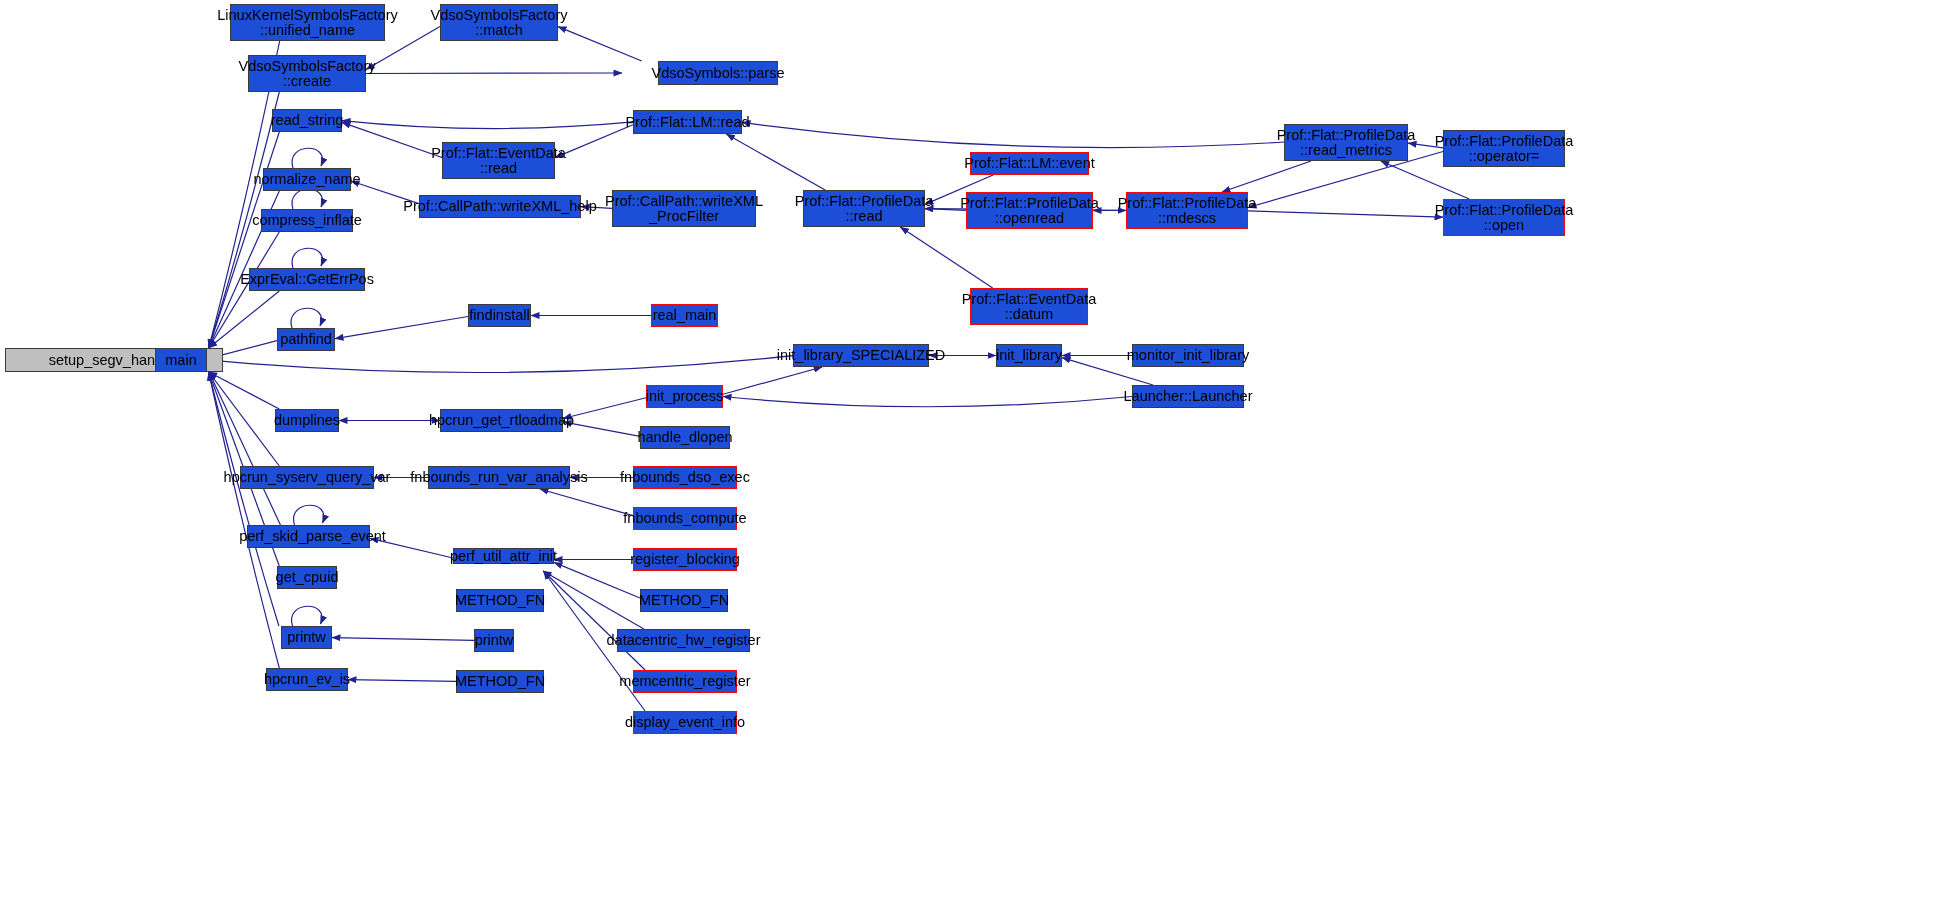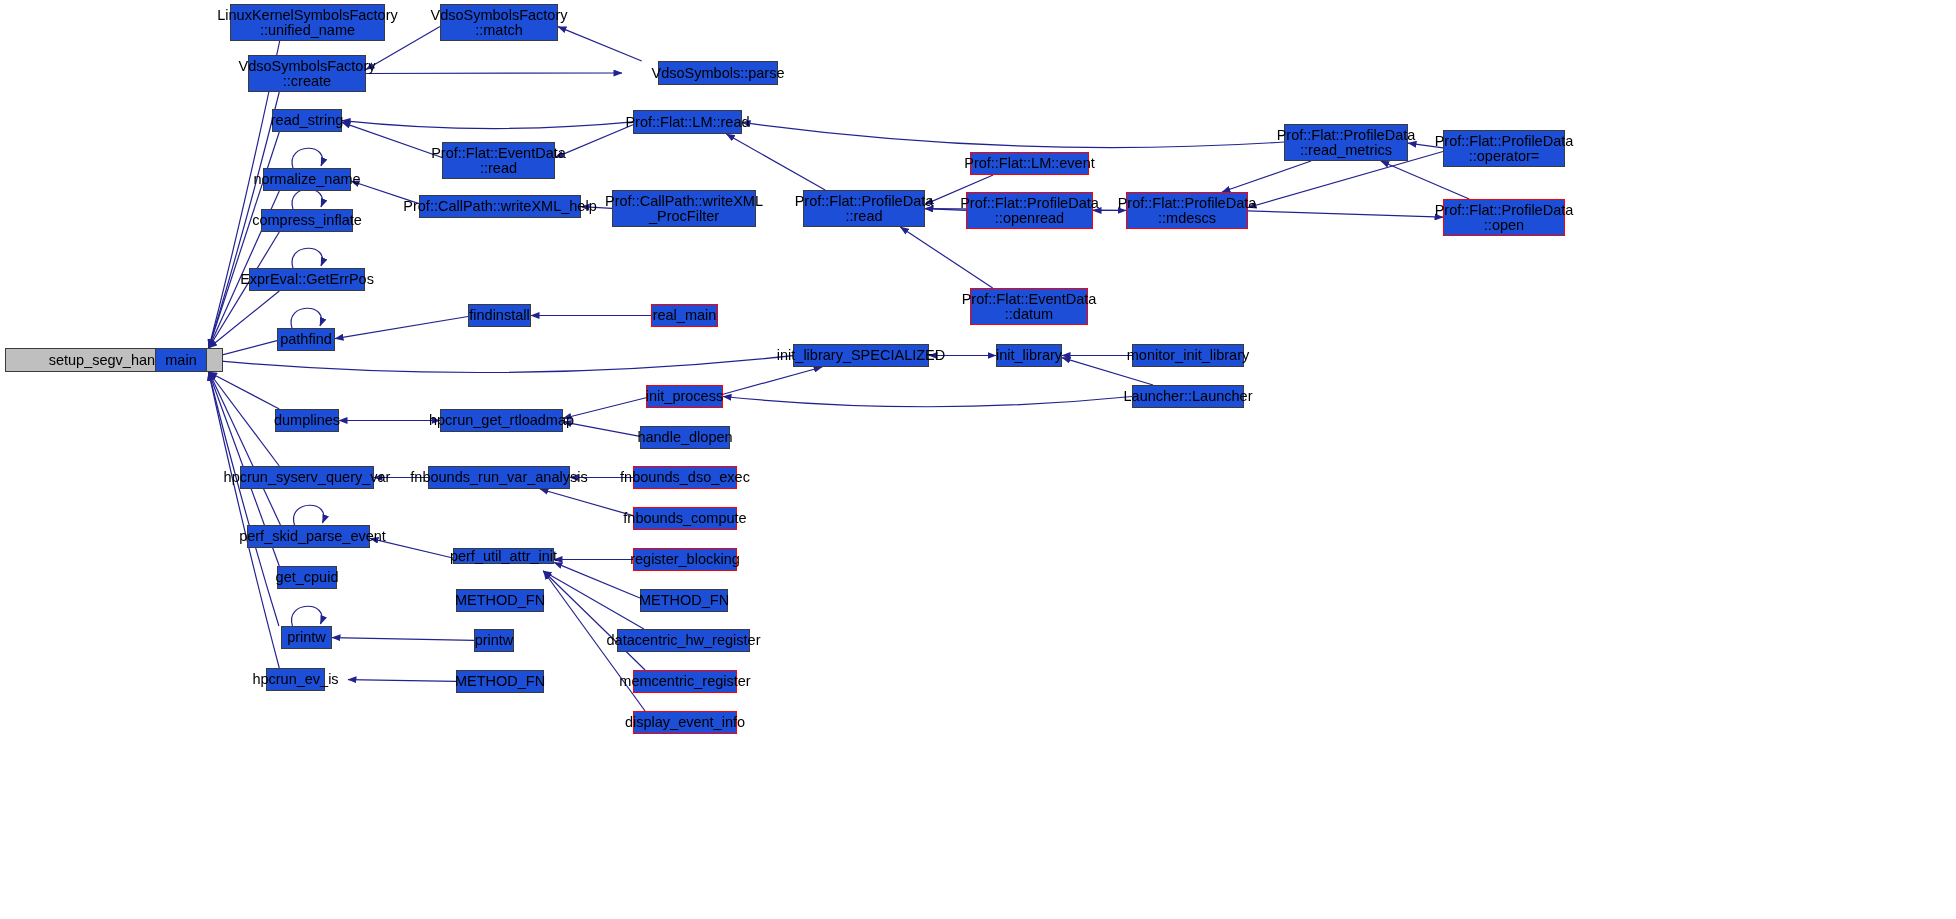--- a/index.html
+++ b/index.html
@@ -142,18 +142,18 @@
       <div class="node red" style="left: 633px; top: 507px; width: 104px; height: 23px;">fnbounds_compute</div>
       <div class="node" style="left: 247px; top: 525px; width: 123px; height: 23px; padding-left: 8px;">perf_skid_parse_event</div>
       <div class="node" style="left: 453px; top: 548px; width: 101px; height: 16px;">perf_util_attr_init</div>
       <div class="node red" style="left: 633px; top: 548px; width: 104px; height: 23px;">register_blocking</div>
       <div class="node" style="left: 277px; top: 566px; width: 60px; height: 23px;">get_cpuid</div>
       <div class="node" style="left: 456px; top: 589px; width: 88px; height: 23px;">METHOD_FN</div>
       <div class="node" style="left: 640px; top: 589px; width: 88px; height: 23px;">METHOD_FN</div>
       <div class="node" style="left: 281px; top: 626px; width: 51px; height: 23px;">printw</div>
       <div class="node" style="left: 474px; top: 629px; width: 40px; height: 23px;">printw</div>
       <div class="node" style="left: 617px; top: 629px; width: 133px; height: 23px;">datacentric_hw_register</div>
-      <div class="node" style="left: 266px; top: 668px; width: 59px; height: 23px;">hpcrun_ev_is</div>
+      <div class="node" style="left: 266px; top: 668px; width: 82px; height: 23px;">hpcrun_ev_is</div>
       <div class="node" style="left: 456px; top: 670px; width: 88px; height: 23px;">METHOD_FN</div>
       <div class="node red" style="left: 633px; top: 670px; width: 104px; height: 23px;">memcentric_register</div>
       <div class="node red" style="left: 633px; top: 711px; width: 104px; height: 23px;">display_event_info</div>
     </div>
 </div>
 
 </body></html>

